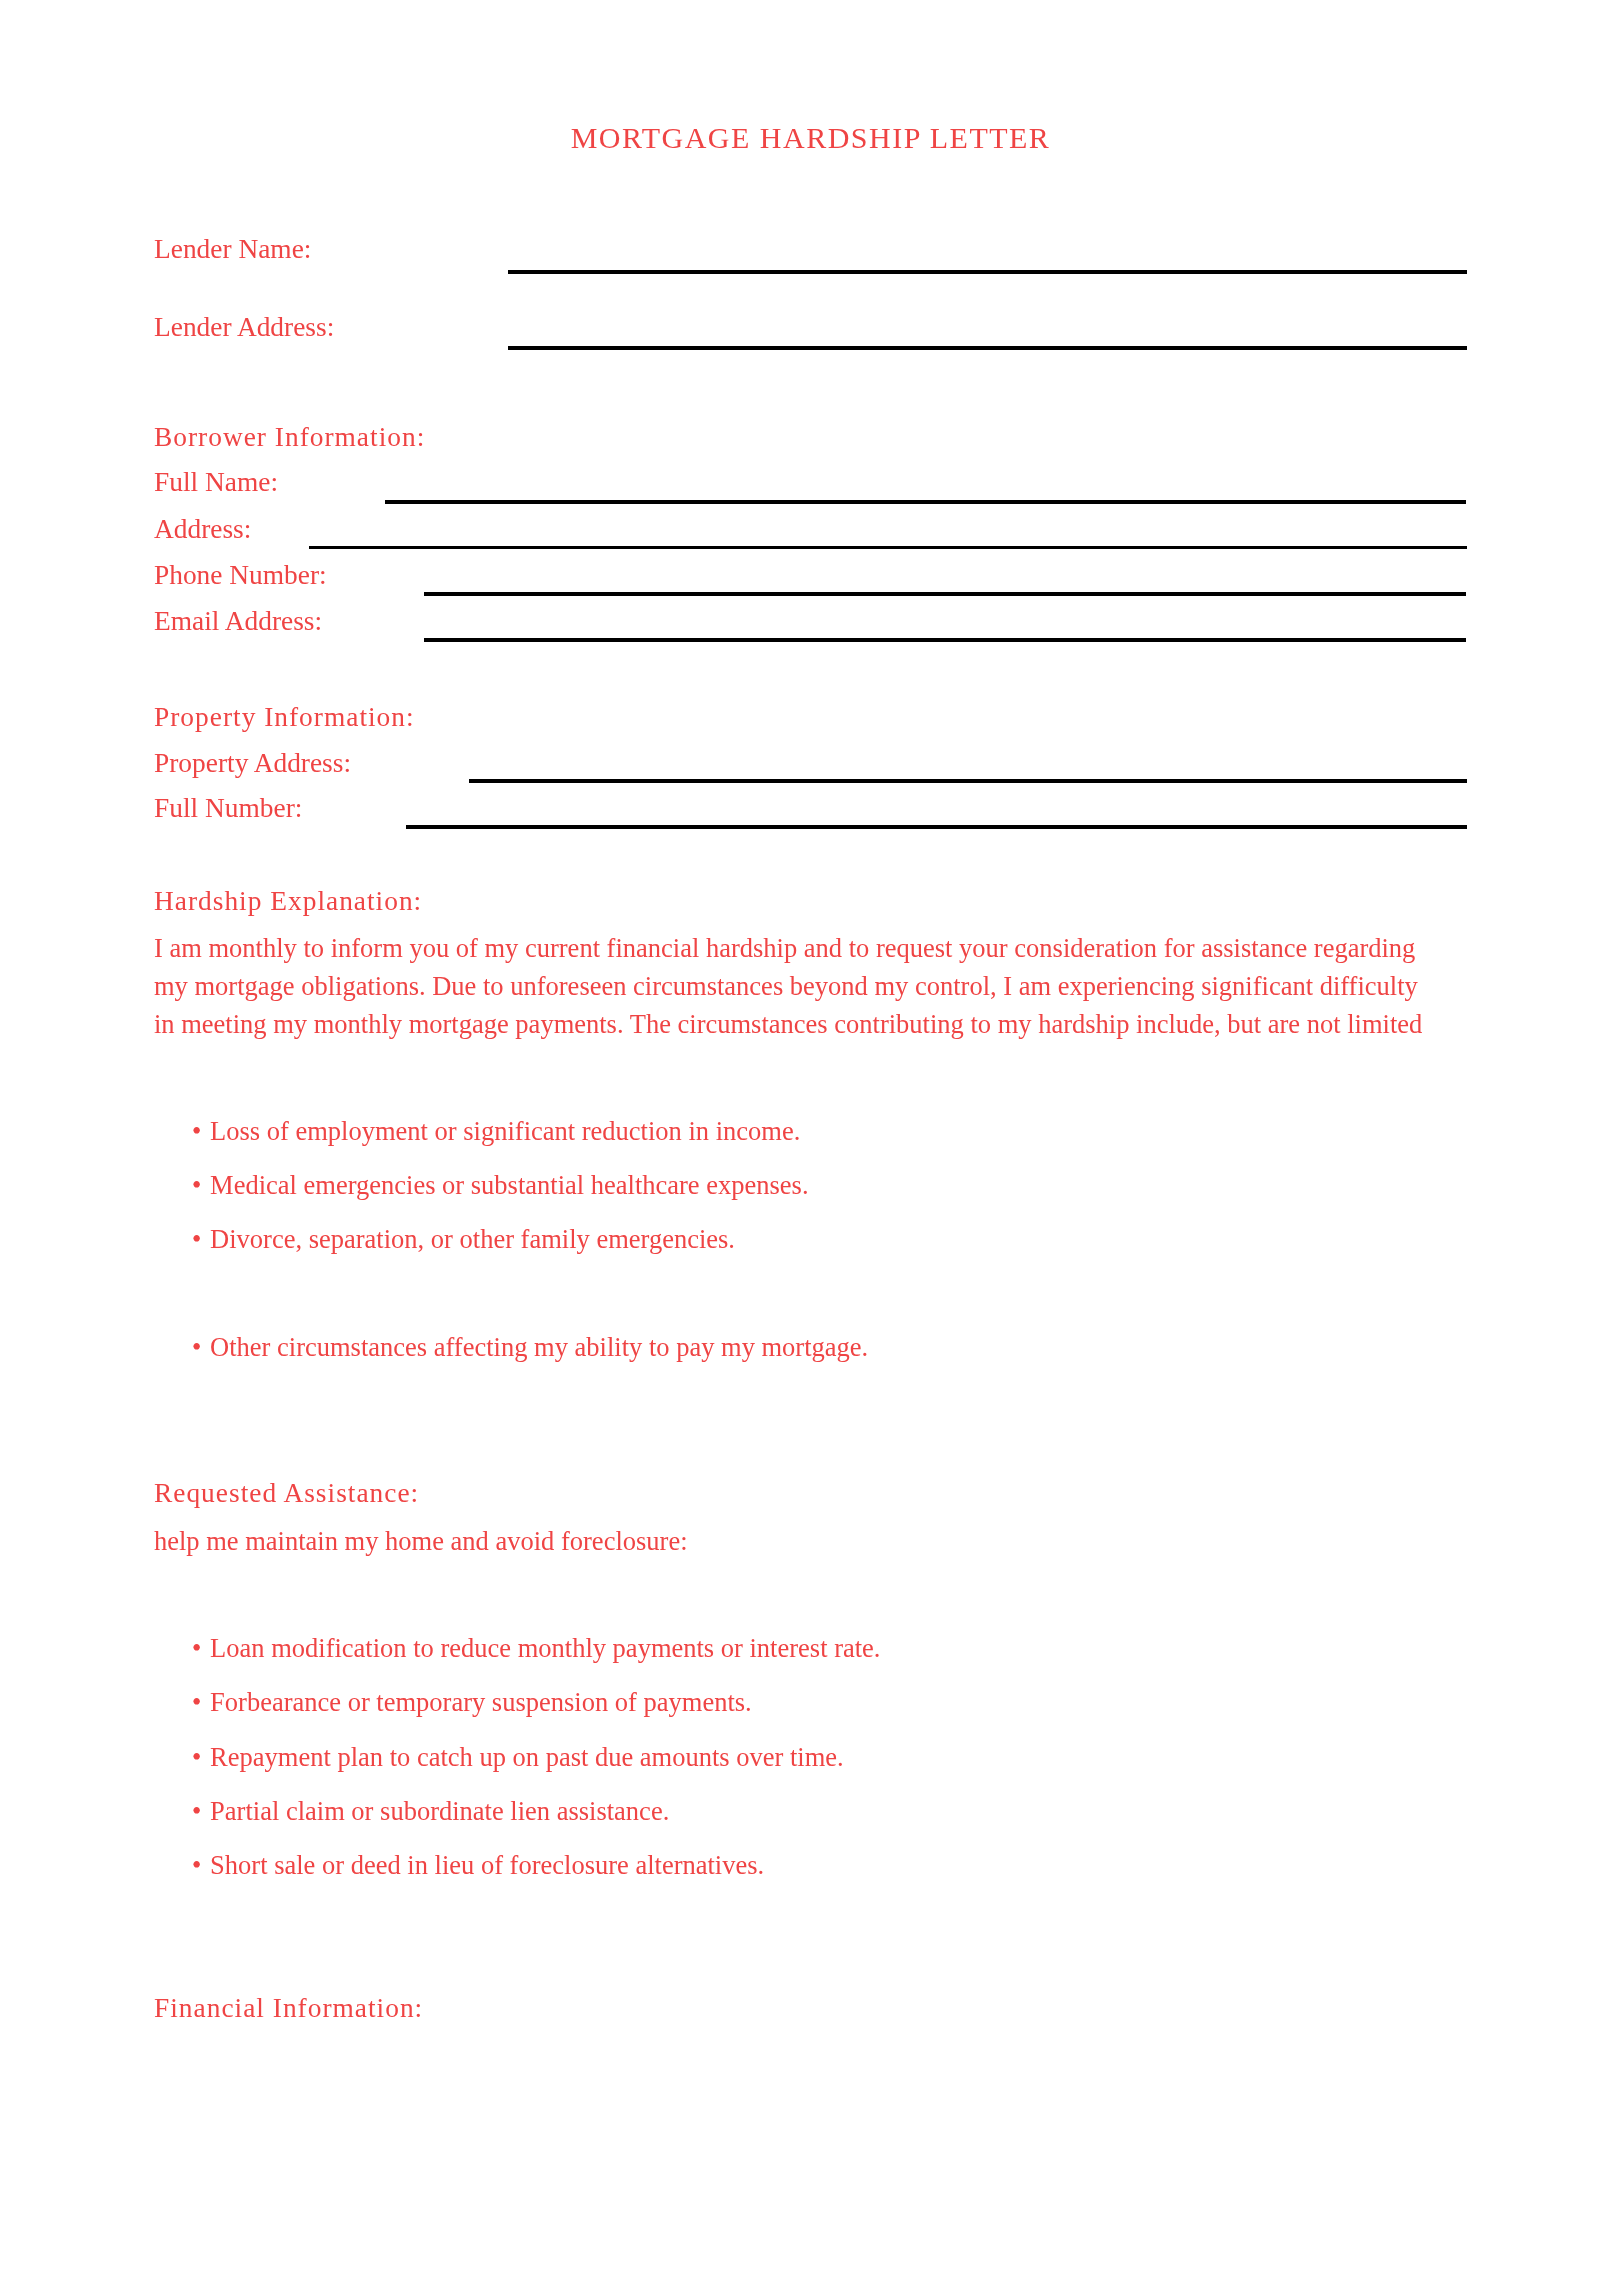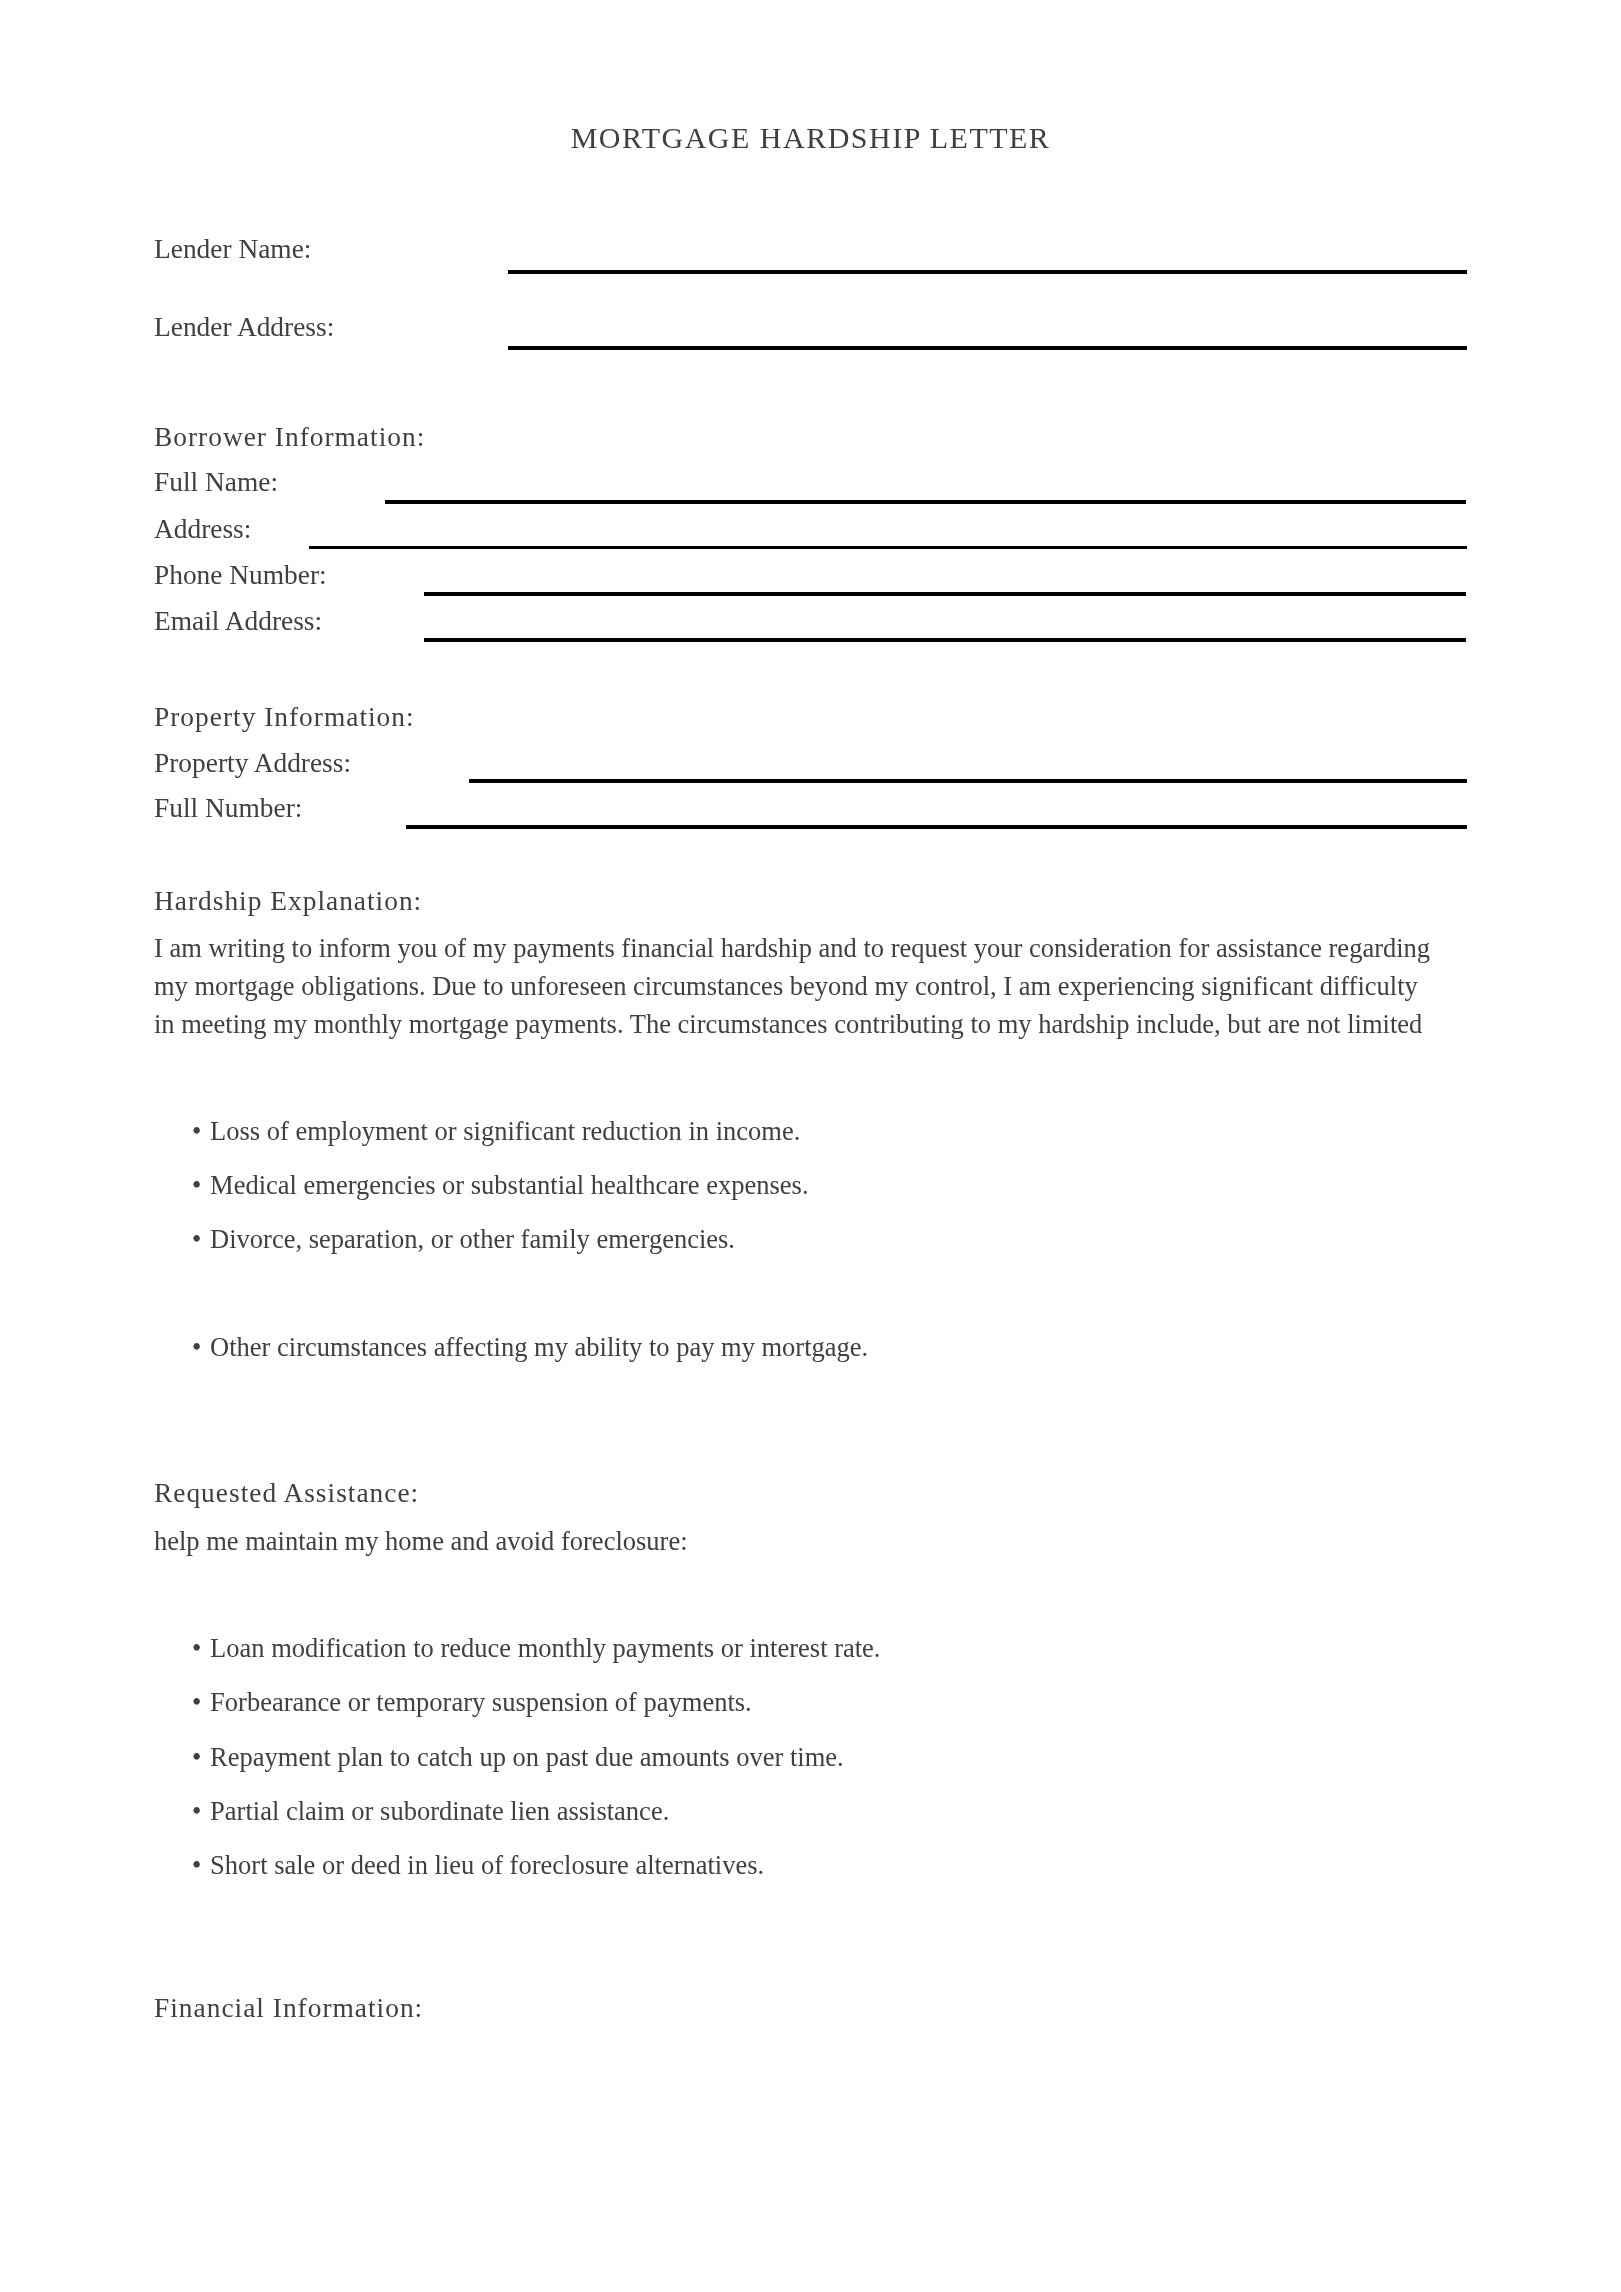--- a/index.html
+++ b/index.html
@@ -1,21 +1,21 @@
 <!DOCTYPE html>
 <html><head>
 <meta charset="utf-8">
 <style>
   html, body { margin: 0; padding: 0; background: #ffffff; }
   .page {
     position: relative;
     width: 1621px;
     height: 2042px;
     background: #ffffff;
-    color: #404040;
+    color: #ef4444;
     font-family: "Liberation Serif", "DejaVu Serif", serif;
     overflow: hidden;
   }
   .doc-title {
     position: absolute;
     left: 0;
     top: 123px;
     width: 100%;
     text-align: center;
     font-size: 30px;
@@ -96,21 +96,21 @@
 
   <div class="label" style="top:750px">Property Address:</div>
   <div class="rule" style="top:779px;left:469px;width:998px"></div>
 
   <div class="label" style="top:795px">Full Number:</div>
   <div class="rule" style="top:825px;left:406px;width:1061px"></div>
 
   <div class="heading" style="top:888px">Hardship Explanation:</div>
 
   <div class="para" style="top:929px">
-    <div class="para-line">I am writing to inform you of my payments financial hardship and to request your consideration for assistance regarding</div>
+    <div class="para-line">I am monthly to inform you of my current financial hardship and to request your consideration for assistance regarding</div>
     <div class="para-line">my mortgage obligations. Due to unforeseen circumstances beyond my control, I am experiencing significant difficulty</div>
     <div class="para-line">in meeting my monthly mortgage payments. The circumstances contributing to my hardship include, but are not limited</div>
   </div>
 
   <div class="bullet-item" style="top:1118px"><span class="bullet-marker"></span><span>Loss of employment or significant reduction in income.</span></div>
   <div class="bullet-item" style="top:1172px"><span class="bullet-marker"></span><span>Medical emergencies or substantial healthcare expenses.</span></div>
   <div class="bullet-item" style="top:1226px"><span class="bullet-marker"></span><span>Divorce, separation, or other family emergencies.</span></div>
   <div class="bullet-item" style="top:1334px"><span class="bullet-marker"></span><span>Other circumstances affecting my ability to pay my mortgage.</span></div>
 
   <div class="heading" style="top:1480px">Requested Assistance:</div>

